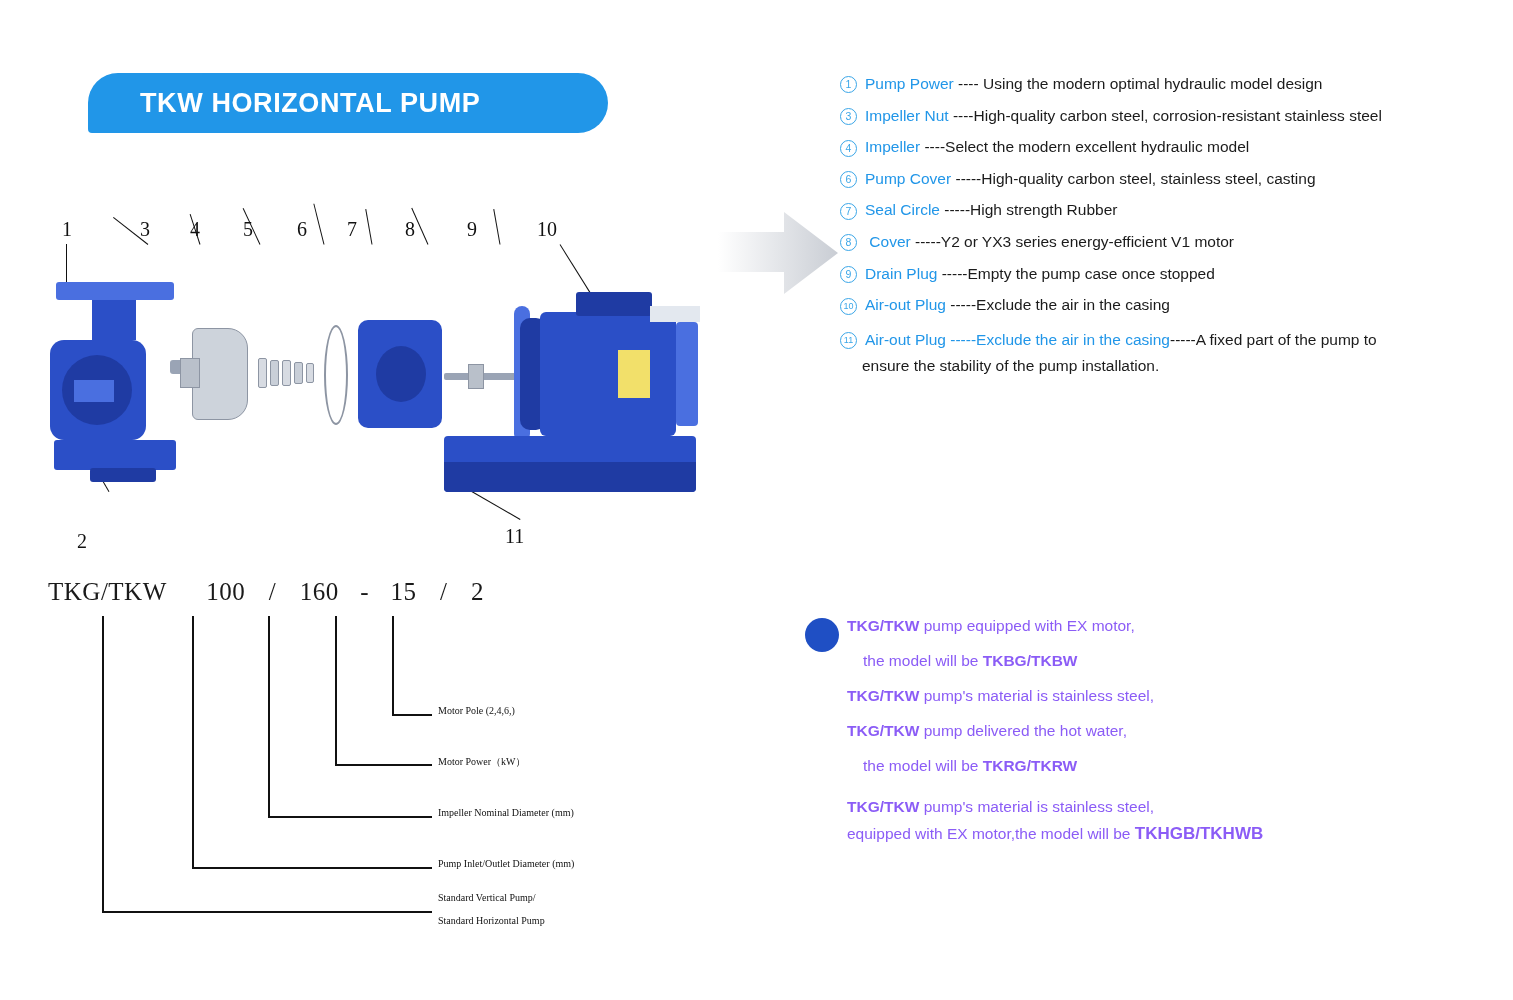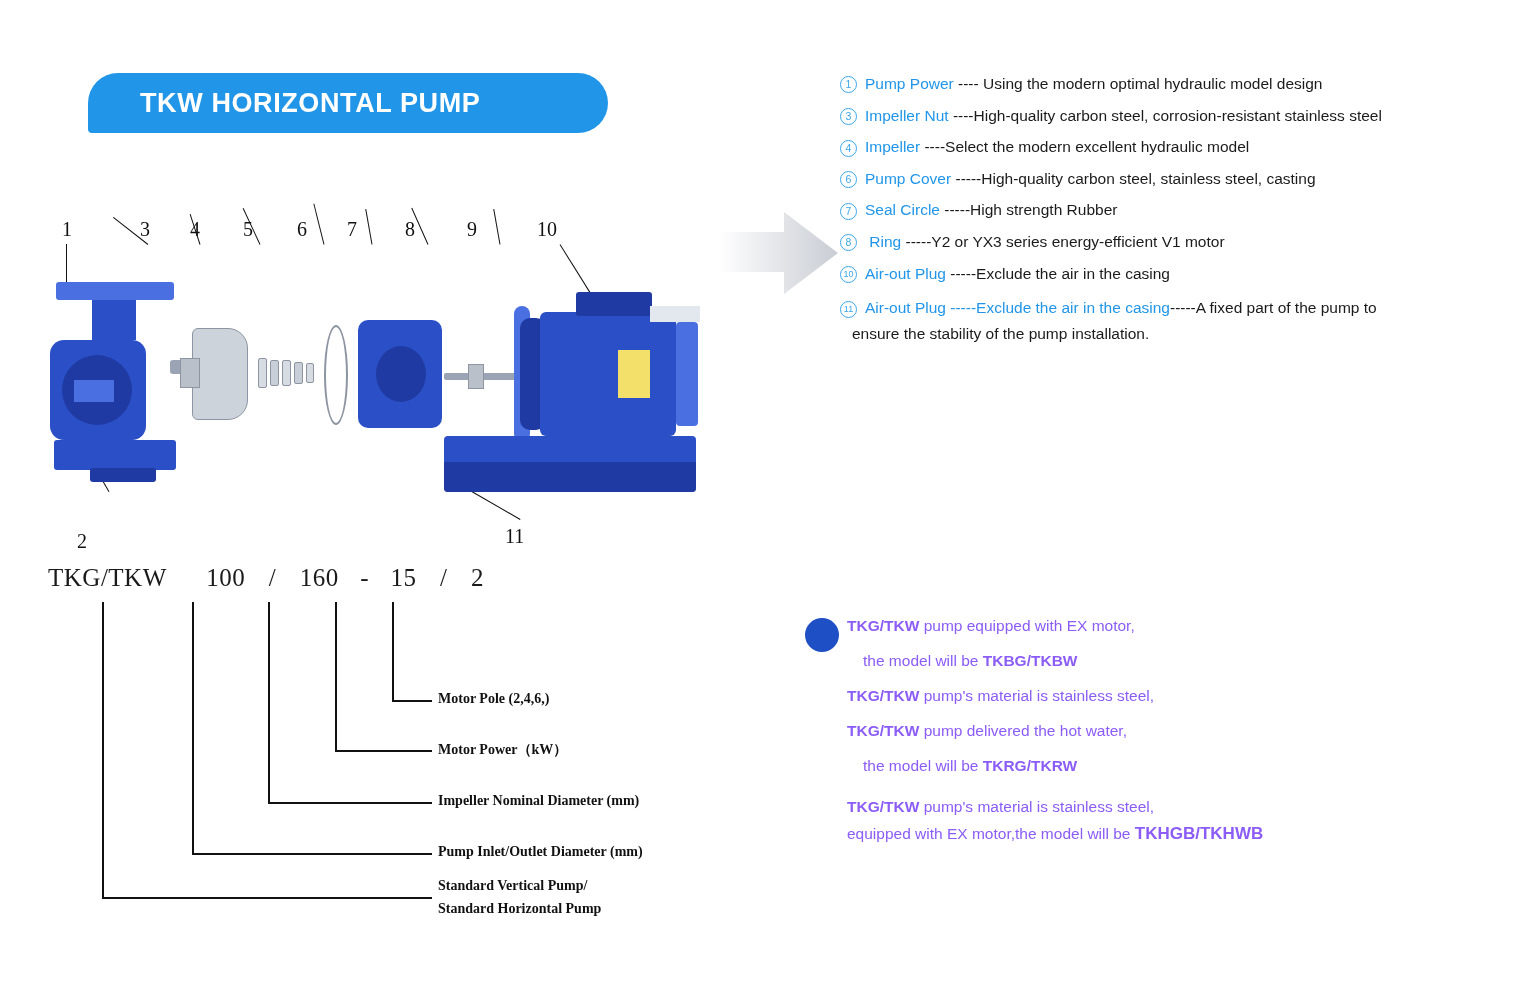--- a/index.html
+++ b/index.html
@@ -49,34 +49,34 @@
     font-size:15.5px; line-height:31.6px; color:#1b1b1b; white-space:nowrap;
   }
   .feat .num {
     display:inline-block; width:17px; height:17px; line-height:15px;
     border:1px solid #3aa6e8; border-radius:50%;
     color:#3aa6e8; font-size:10.5px; text-align:center;
     margin-right:8px; vertical-align:middle;
   }
   .feat .name { color:#2196e8; }
   .feat.wrap { white-space:normal; line-height:26px; }
-  .feat.wrap .cont { display:block; margin-left:12px; }
+  .feat.wrap .cont { display:block; margin-left:22px; }
   .feat.all-blue, .feat.all-blue .name { color:#2196e8; }
 
   
-  .model { position:absolute; left:40px; top:564px; width:690px; height:370px; }
+  .model { position:absolute; left:40px; top:578px; width:690px; height:370px; }
   .model .code {
     position:absolute; top:0; left:8px; font-family:"Liberation Serif", serif;
     font-size:25px; letter-spacing:0.5px; white-space:nowrap;
   }
   .model .code span { display:inline-block; }
   .mline { position:absolute; background:#111; }
   .mlabel {
-    position:absolute; font-family:"Liberation Serif", serif; font-size:14px;
-    color:#111; white-space:nowrap; font-weight:bold;
+    position:absolute; font-family:"Liberation Serif", serif; font-size:10px;
+    color:#111; white-space:nowrap; font-weight:normal;
   }
 
   
   .notes { position:absolute; left:805px; top:608px; width:640px; }
   .bullet {
     position:absolute; left:0; top:10px; width:34px; height:34px;
     border-radius:50%; background:#1f4fc4;
   }
   .notes .txt { margin-left:42px; }
   .notes p { margin:0 0 0 0; font-size:15.5px; line-height:35px; color:#8b5cf6; white-space:nowrap; }
@@ -179,21 +179,24 @@
     <div class="feat">
       <span class="num">4</span><span class="name">Impeller</span> <span>----Select the modern excellent hydraulic model</span>
     </div>
     <div class="feat">
       <span class="num">6</span><span class="name">Pump Cover</span> <span>-----High-quality carbon steel, stainless steel, casting</span>
     </div>
     <div class="feat">
       <span class="num">7</span><span class="name">Seal Circle</span> <span>-----High strength Rubber</span>
     </div>
     <div class="feat">
-      <span class="num">8</span>&nbsp;<span class="name">Ring</span> <span>-----Y2 or YX3 series energy-efficient V1 motor</span>
+      <span class="num">8</span>&nbsp;<span class="name">Cover</span> <span>-----Y2 or YX3 series energy-efficient V1 motor</span>
+    </div>
+    <div class="feat">
+      <span class="num">9</span><span class="name">Drain Plug</span> <span>-----Empty the pump case once stopped</span>
     </div>
     <div class="feat">
       <span class="num" style="font-size:9px;">10</span><span class="name">Air-out Plug</span> <span>-----Exclude the air in the casing</span>
     </div>
     <div class="feat wrap all-blue" style="margin-top:6px;">
       <span class="num" style="font-size:9px;">11</span><span class="name">Air-out Plug</span> <span>-----Exclude the air in the casing</span><span style="color:#1b1b1b;">-----A fixed part of the pump to</span>
       <span class="cont" style="color:#1b1b1b;">ensure the stability of the pump installation.</span>
     </div>
   </div>
 

